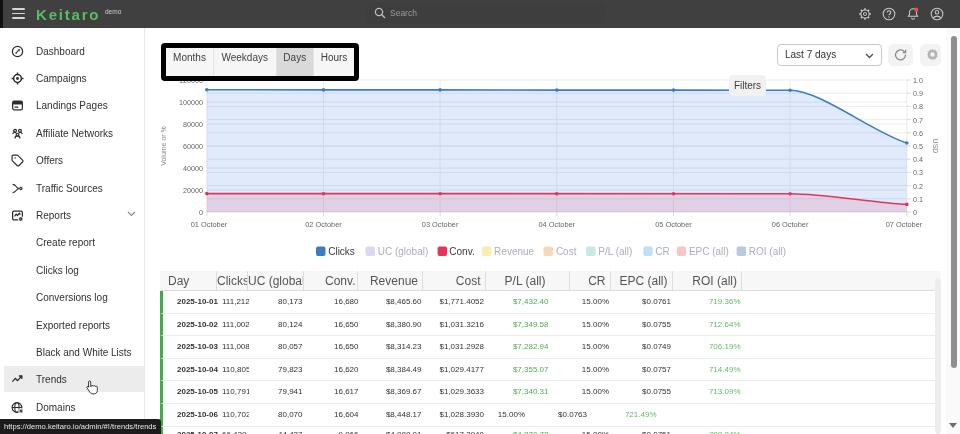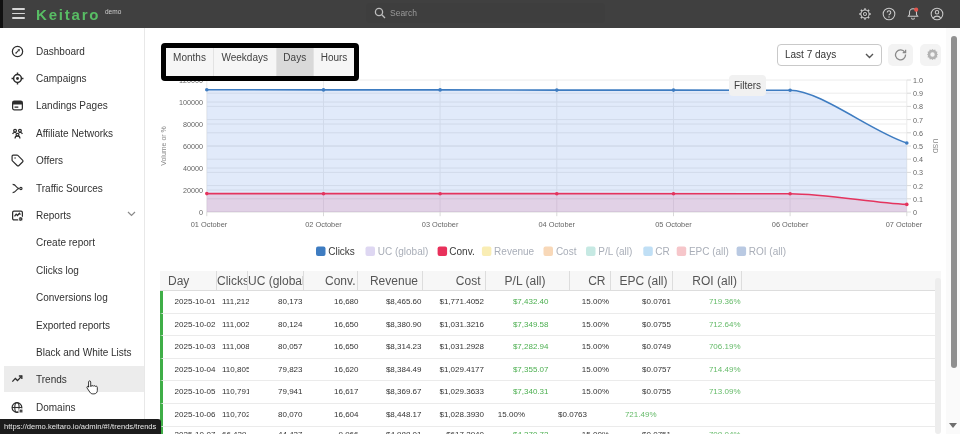--- a/index.html
+++ b/index.html
@@ -33,21 +33,21 @@
   #select { position:absolute; left:777px; top:44px; width:105px; height:22px; background:#fff; border:1px solid #c9c9c9; border-radius:4px; font-size:10px; color:#333; line-height:20px; padding-left:7px; }
   #select svg { position:absolute; right:7px; top:8px; }
   .sqbtn { position:absolute; top:44px; width:25px; height:22px; background:#f3f3f3; border-radius:5px; }
   
   #table { position:absolute; left:160px; top:271px; width:781px; }
   .trh { display:flex; height:20px; background:#f7f7f7; border-bottom:1px solid #dddddd; }
   .trh .c { white-space:nowrap; overflow:hidden; font-size:12px; color:#555; line-height:20px; text-align:right; padding-right:4px; border-left:1px solid #dddddd; }
   .trh .c:first-child { border-left:none; text-align:left; padding-left:8px; }
   .tr { display:flex; height:22.6px; border-bottom:1px solid #ebebeb; border-left:3px solid #3fae47; background:#fff; }
   .tr .c { font-size:8px; color:#333; line-height:21.6px; text-align:right; padding-right:3.5px; white-space:nowrap; overflow:hidden; }
-  .tr .c:first-child { text-align:right; padding-left:5px; }
+  .tr .c:first-child { text-align:left; padding-left:14px;font-weight:bold; }
   .c0{width:56px;} .c1{width:31px;} .c2{width:56px;} .c3{width:54px;} .c4{width:65px;} .c5{width:62.5px;} .c6{width:84px; padding-right:23px !important;} .c7{width:41px;} .c8{width:62px;} .c9{width:69.5px;} .c10{flex:1;}
   .c3{padding-right:1.5px !important;}
   .tr .c1 { text-align:left; padding-right:0; padding-left:3px; width:29.5px; margin-right:1.5px; }
   .tr.last .c { line-height:16px; }
   .tr .c.pl { color:#4caf50; } .tr .c.roi { color:#66bb6a; }
   
   #pgtrack { position:absolute; left:946px; top:28px; width:14px; height:406px; background:#fafafa; }
   #pgthumb { position:absolute; left:951px; top:36px; width:6px; height:332px; background:#8f8f8f; border-radius:3px; }
   #pgarrow { position:absolute; left:949px; top:423px; width:0; height:0; border-left:4px solid transparent; border-right:4px solid transparent; border-top:5px solid #6e6e6e; }
   #tbltrack { position:absolute; left:935px; top:278px; width:6px; height:156px; background:#ededed; border-radius:3px; }

